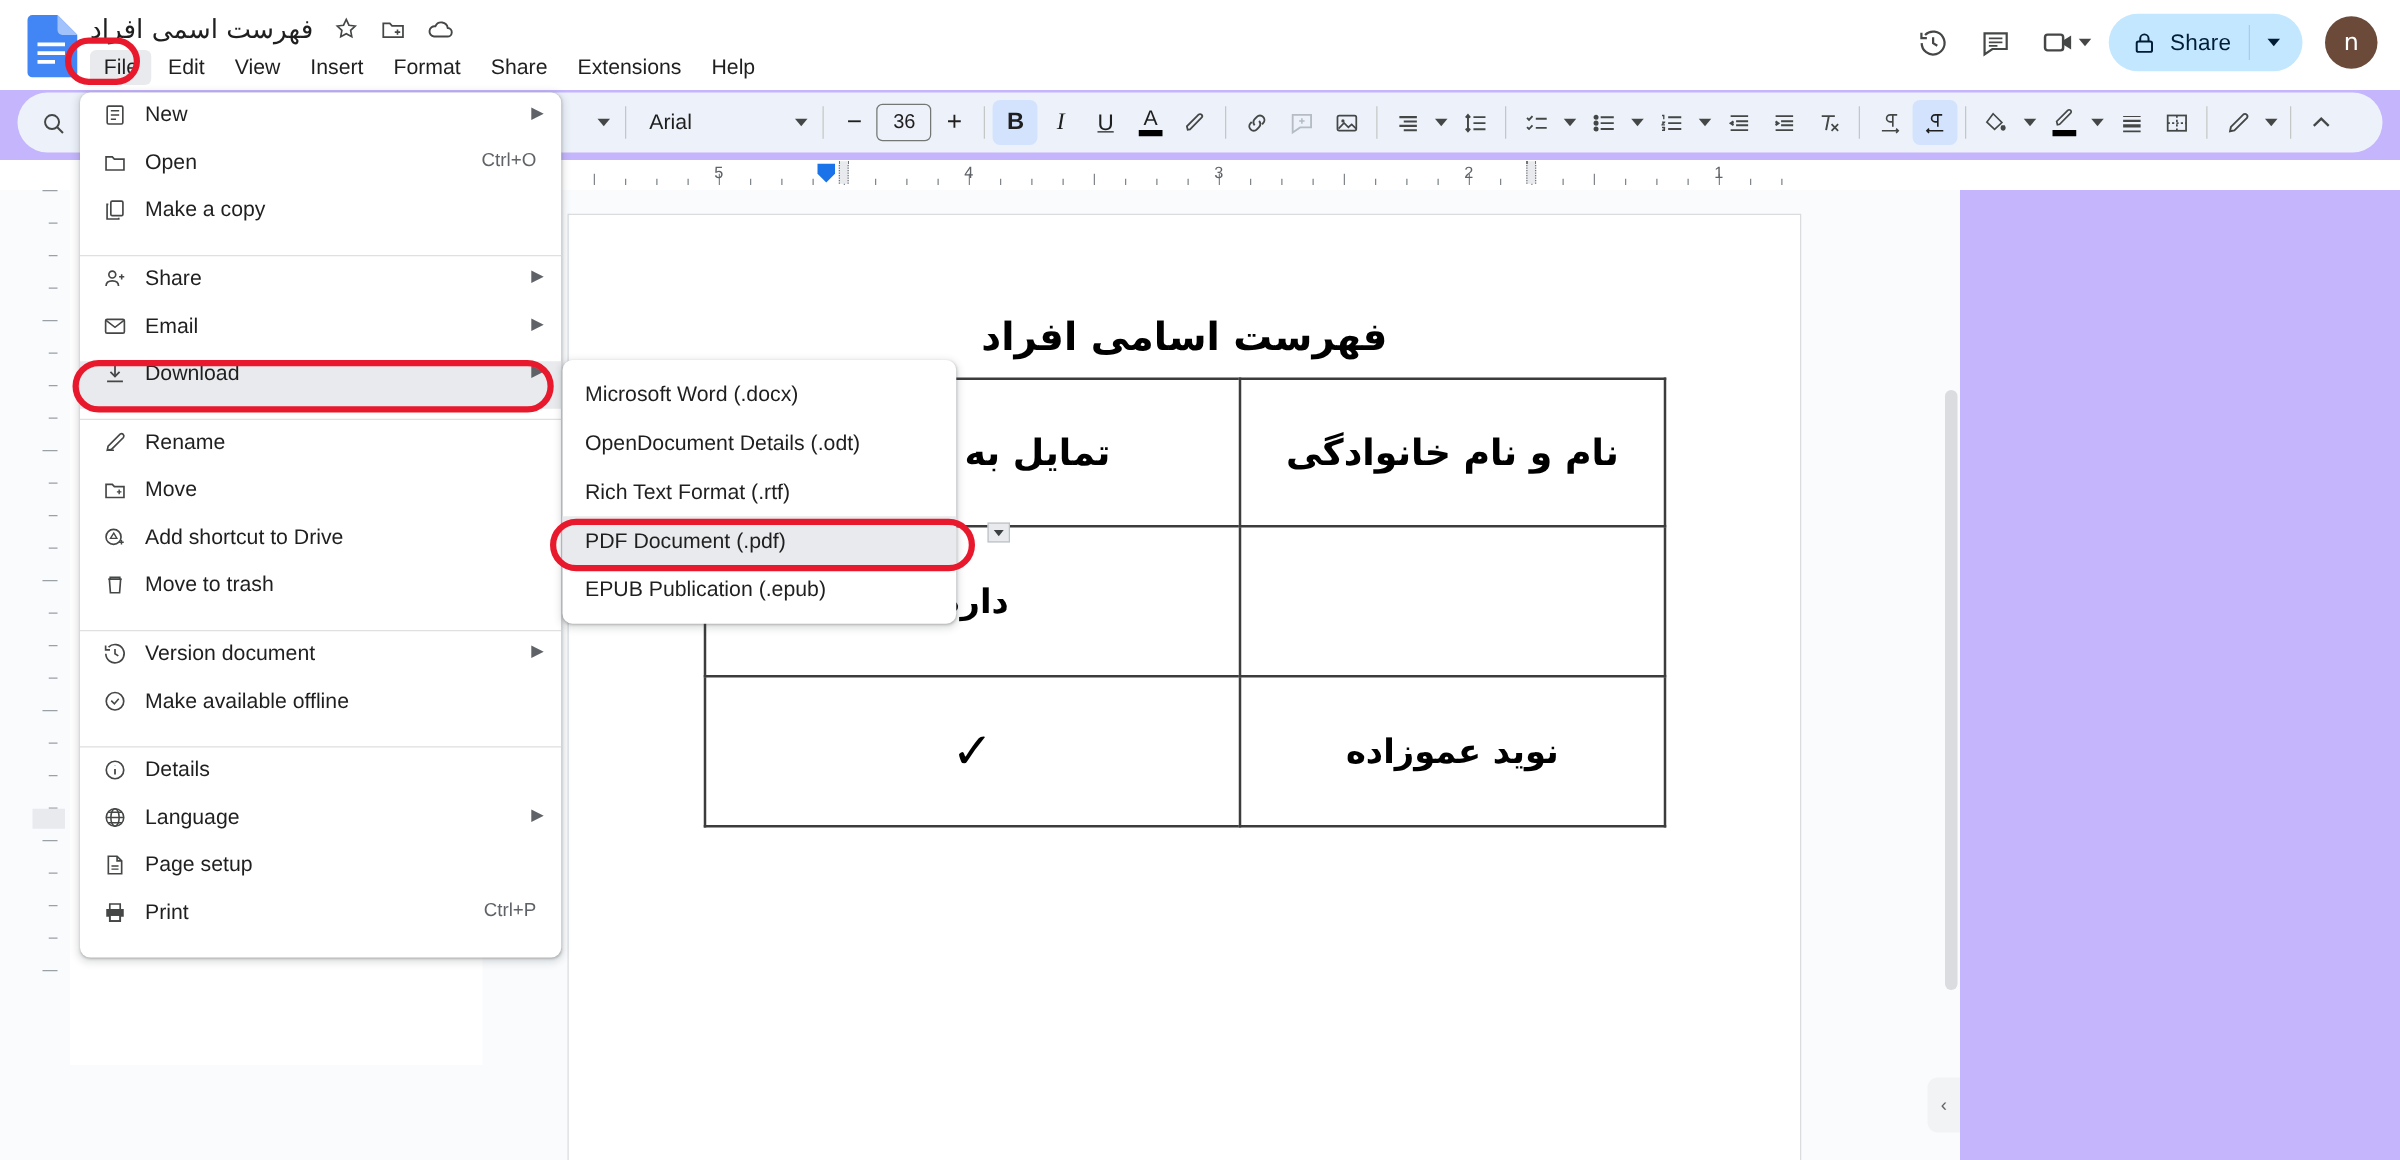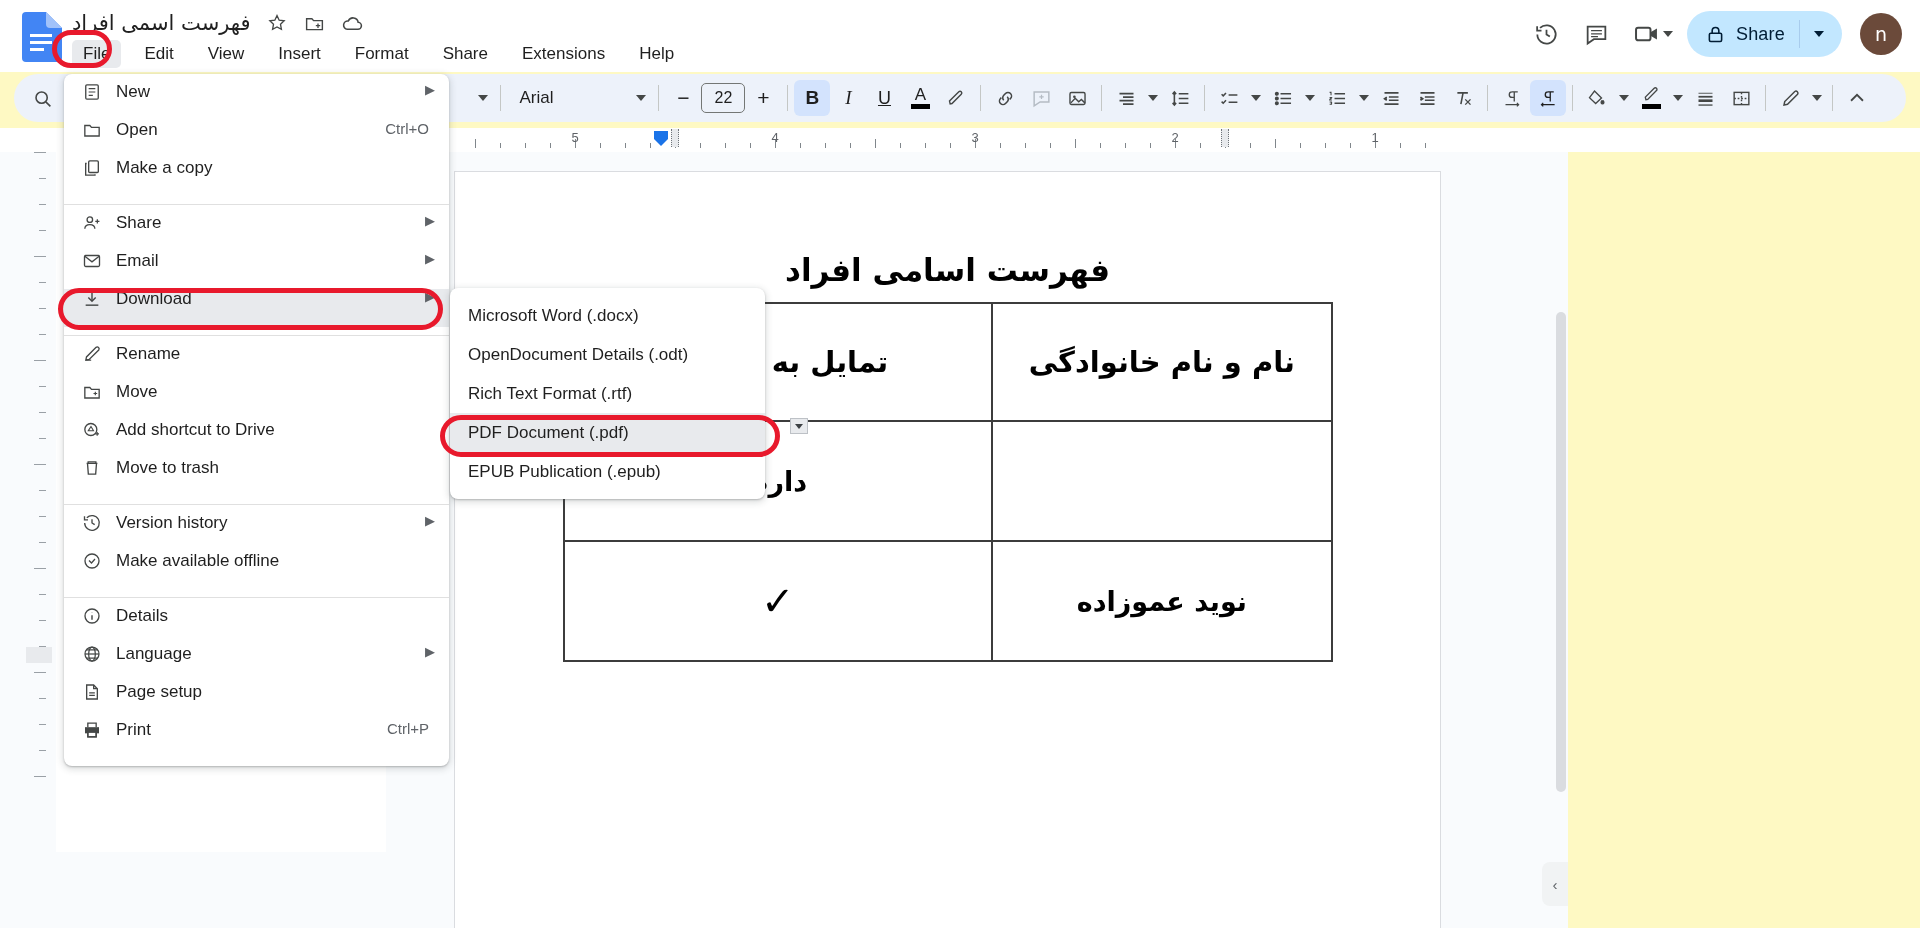--- a/index.html
+++ b/index.html
@@ -3,21 +3,21 @@
 <meta charset="utf-8">
 <style>
   * { box-sizing: border-box; margin: 0; padding: 0; }
   html, body {
     width: 1920px; height: 928px;
     overflow: hidden;
     font-family: "Liberation Sans", sans-serif;
     background: #ffffff;
     -webkit-font-smoothing: antialiased;
   }
-  #app { position: relative; width: 1920px; height: 928px; background:#fef9c3; }
+  #app { position: relative; width: 1920px; height: 928px; background:#c4b5fd; }
 
   
   .header {
     position: absolute; top: 0; left: 0; width: 1920px; height: 72px;
     background: #ffffff;
   }
   .docs-logo {
     position: absolute; left: 20px; top: 12px; width: 42px; height: 50px;
   }
   .title-row {
@@ -25,21 +25,21 @@
     display: flex; align-items: center; gap: 14px;
   }
   .doc-title {
     font-size: 21px; color: #1f1f1f; white-space: nowrap;
     direction: rtl; font-family: "DejaVu Sans", sans-serif;
     letter-spacing: .3px;
   }
   .title-icon { width: 24px; height: 24px; display:flex; align-items:center; justify-content:center; color:#444746; cursor:pointer; }
   .menu-row {
     position: absolute; left: 72px; top: 40px; height: 28px;
-    display: flex; align-items: center; gap: 12px;
+    display: flex; align-items: center; gap: 2px;
   }
   .menu-item {
     font-size: 17px; color: #1f1f1f; padding: 3px 11px; border-radius: 5px;
     cursor: pointer; white-space: nowrap; line-height: 22px;
   }
   .menu-item.active { background: #e8eaed; }
 
   .header-right {
     position: absolute; right: 18px; top: 8px; height: 52px;
     display: flex; align-items: center; gap: 6px;
@@ -321,21 +321,21 @@
       <span>ext</span>
       <div class="caret" style="margin-left:auto"></div>
     </div>
     <div class="tb-sep"></div>
     <div class="tb-select" style="width:145px">
       <span>Arial</span>
       <div class="caret" style="margin-left:auto"></div>
     </div>
     <div class="tb-sep"></div>
     <div class="tb-btn" style="font-size:21px">−</div>
-    <div class="fontsize-box">22</div>
+    <div class="fontsize-box">36</div>
     <div class="tb-btn" style="font-size:21px">+</div>
     <div class="tb-sep"></div>
     <div class="tb-btn on" style="font-weight:700;font-size:19px">B</div>
     <div class="tb-btn" style="font-style:italic;font-size:19px;font-family:'Liberation Serif',serif">I</div>
     <div class="tb-btn" style="text-decoration:underline;font-size:18px">U</div>
     <div class="tb-btn" style="flex-direction:column;gap:1px">
       <span style="font-size:17px;line-height:16px">A</span>
       <span style="display:block;width:19px;height:5px;background:#000"></span>
     </div>
     <div class="tb-btn">
@@ -728,21 +728,21 @@
     <div class="mdiv"></div>
 
     <div class="mi">
       <span class="mi-ic">
         <svg width="20" height="20" viewBox="0 0 24 24" fill="none" stroke="#444746" stroke-width="1.6">
             <path d="M3.2 12a8.8 8.8 0 1 0 2.6-6.3"></path>
             <path d="M3 4v4.2h4.2"></path>
             <path d="M12 7.4V12l3.2 2"></path>
           </svg>
       </span>
-      <span class="mi-lab">Version history</span>
+      <span class="mi-lab">Version document</span>
       <span class="mi-arrow">▶</span>
     </div>
     <div class="mi">
       <span class="mi-ic">
         <svg width="20" height="20" viewBox="0 0 24 24" fill="none" stroke="#444746" stroke-width="1.6">
             <circle cx="12" cy="12" r="8.4"></circle>
             <path d="M8.4 11.4l3 3 4.2-4.8" stroke-width="1.5"></path>
           </svg>
       </span>
       <span class="mi-lab">Make available offline</span>

